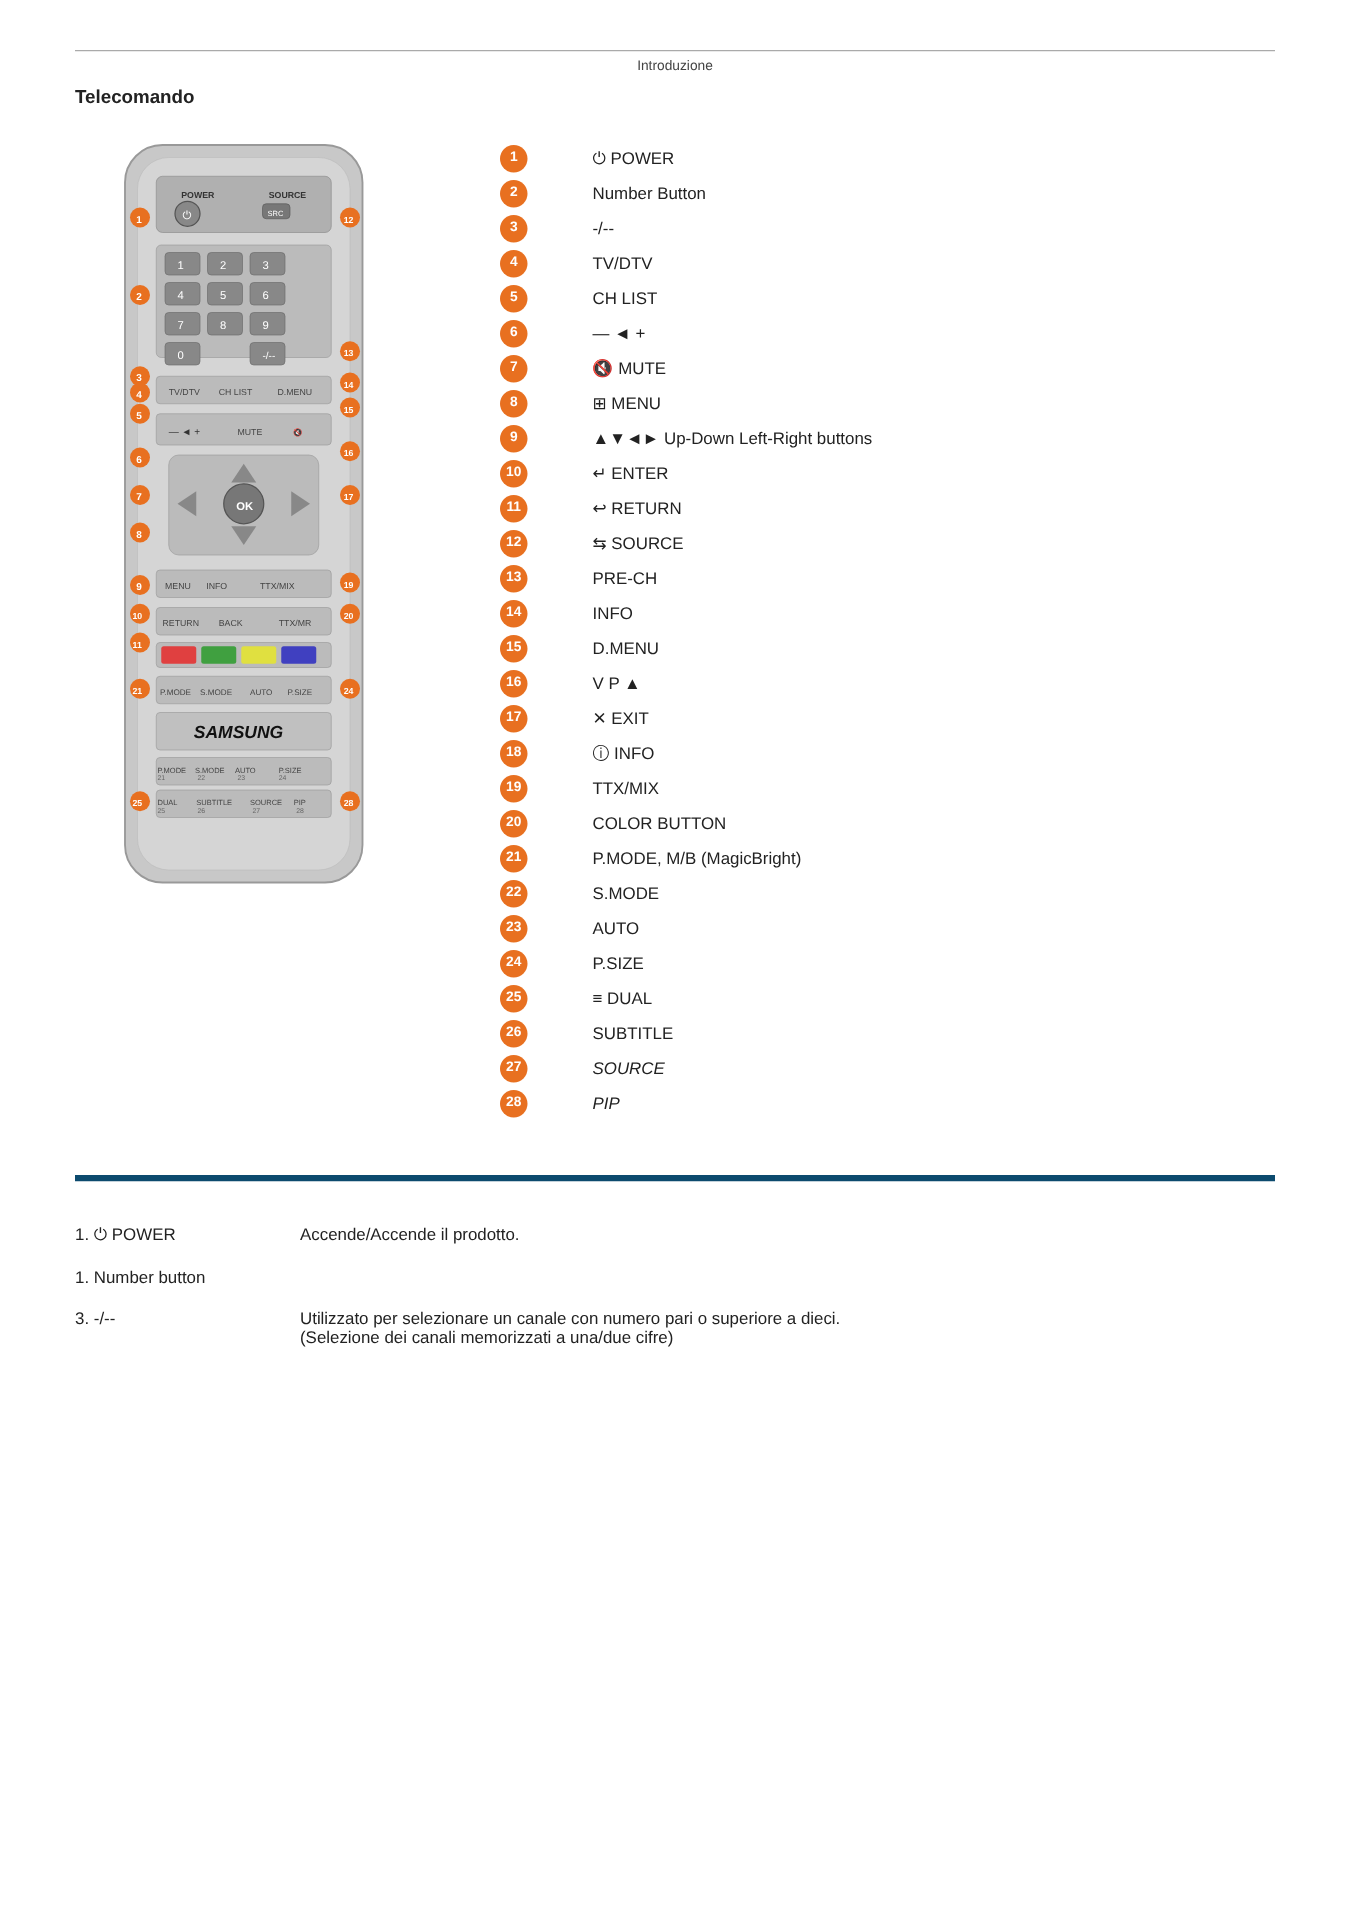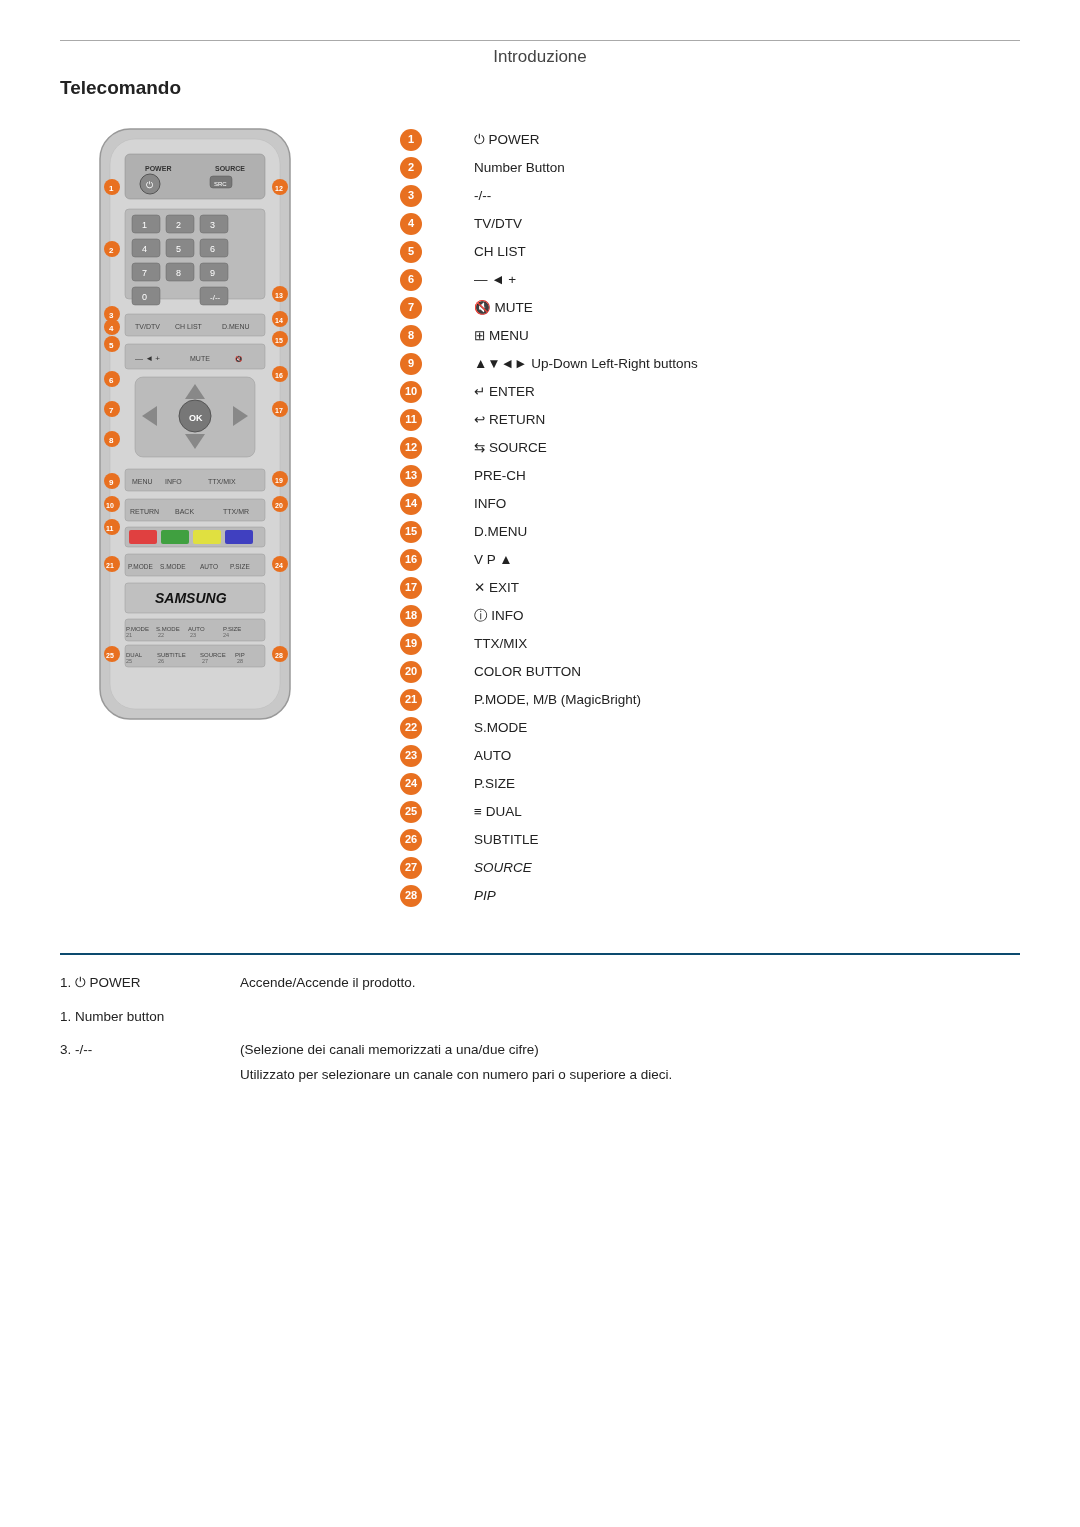--- a/index.html
+++ b/index.html
@@ -13,27 +13,27 @@
     }
     .page {
       padding: 40px 60px;
     }
     .top-rule {
       border-top: 1px solid #aaa;
       margin-bottom: 6px;
     }
     .page-title {
       text-align: center;
-      font-size: 17px;
+      font-size: 11px;
       color: #444;
       margin-bottom: 10px;
     }
     .section-title {
       font-weight: bold;
-      font-size: 19px;
+      font-size: 15px;
       margin-bottom: 20px;
       margin-top: 10px;
     }
     .main-content {
       display: flex;
       gap: 30px;
       margin-bottom: 40px;
     }
     
     .remote-area {
@@ -68,22 +68,22 @@
     .legend-num.orange { background: #e87020; }
     .legend-text {
       font-size: 13.5px;
       margin-left: 44px;
     }
     .legend-text em {
       font-style: italic;
     }
     
     .descriptions {
-      border-top: 2px solid #0c4a6e;
-      padding-top: 20px;
+      border-top: 5px solid #0c4a6e;
+      padding-top: 35px;
     }
     .desc-item {
       display: flex;
       gap: 20px;
       margin-bottom: 18px;
       font-size: 13.5px;
     }
     .desc-label {
       flex: 0 0 160px;
       font-weight: normal;
@@ -411,18 +411,18 @@
   <div class="desc-item">
         <div class="desc-label">1. <span>⏻</span> POWER</div>
         <div class="desc-text">Accende/Accende il prodotto.</div>
       </div>
       <div class="desc-item">
         <div class="desc-label">1. Number button</div>
       </div>
       <div class="desc-item">
         <div class="desc-label">3. -/--</div>
         <div class="desc-text">
+          <p style="margin-bottom: 0px;">Utilizzato per selezionare un canale con numero pari o superiore a dieci.</p>
           <p style="margin-bottom: 10px;">(Selezione dei canali memorizzati a una/due cifre)</p>
-          <p style="margin-bottom: 0px;">Utilizzato per selezionare un canale con numero pari o superiore a dieci.</p>
         </div>
       </div>
     </div>
 </div>
 
 </body></html>

